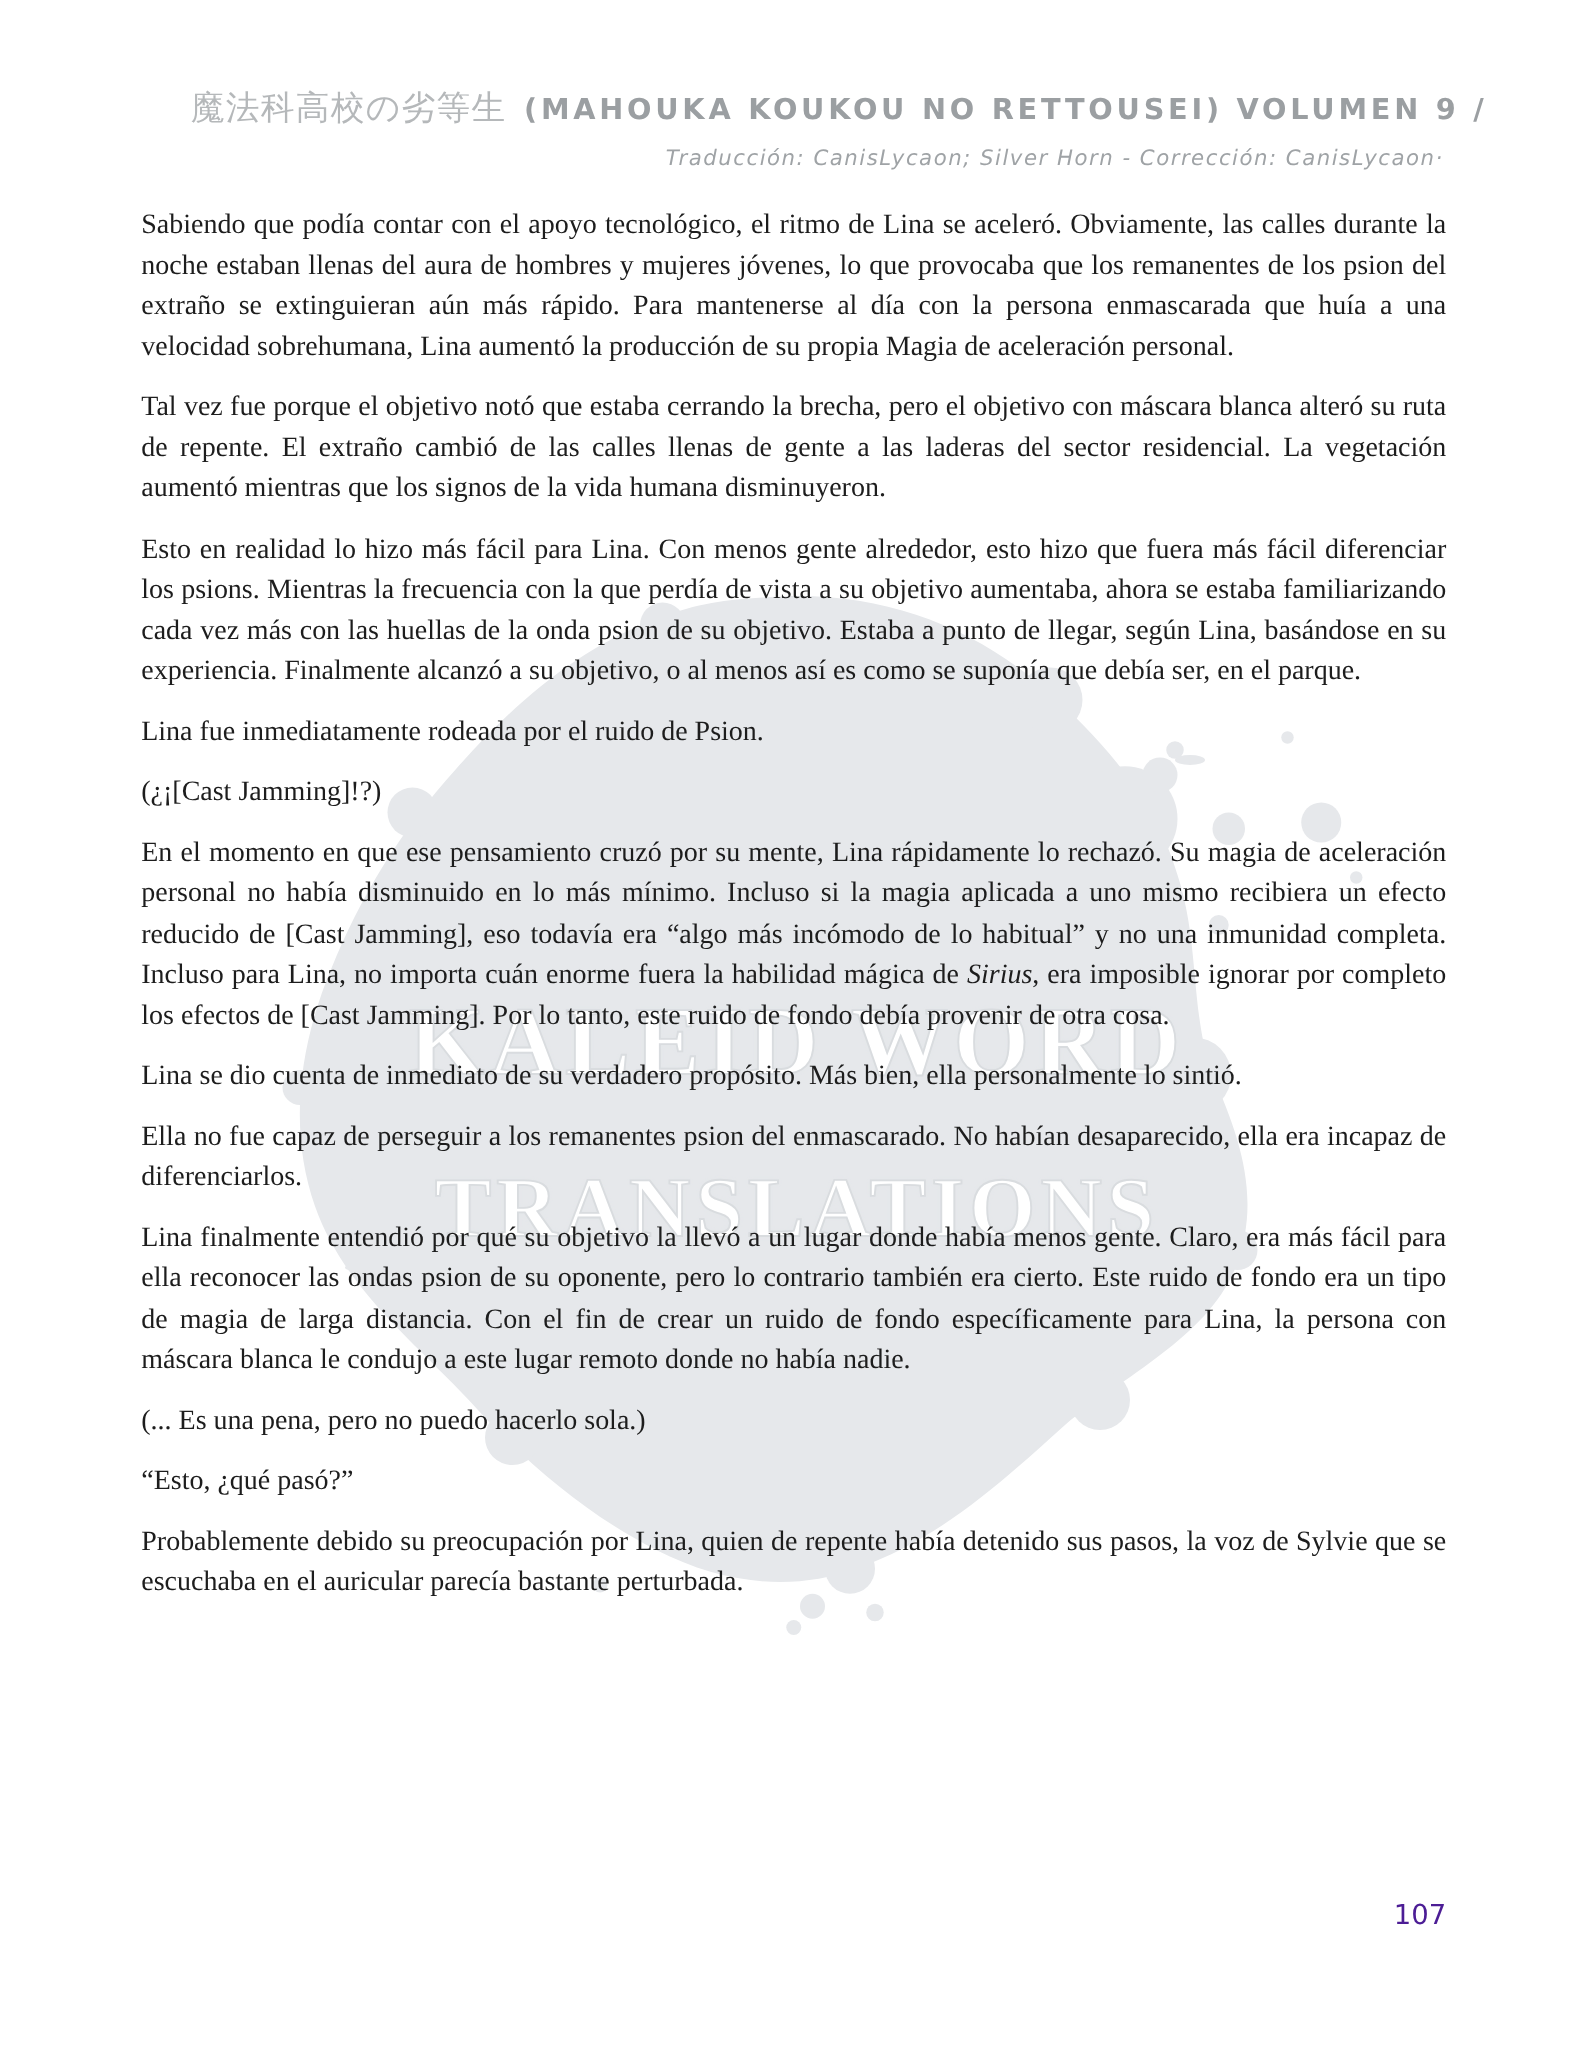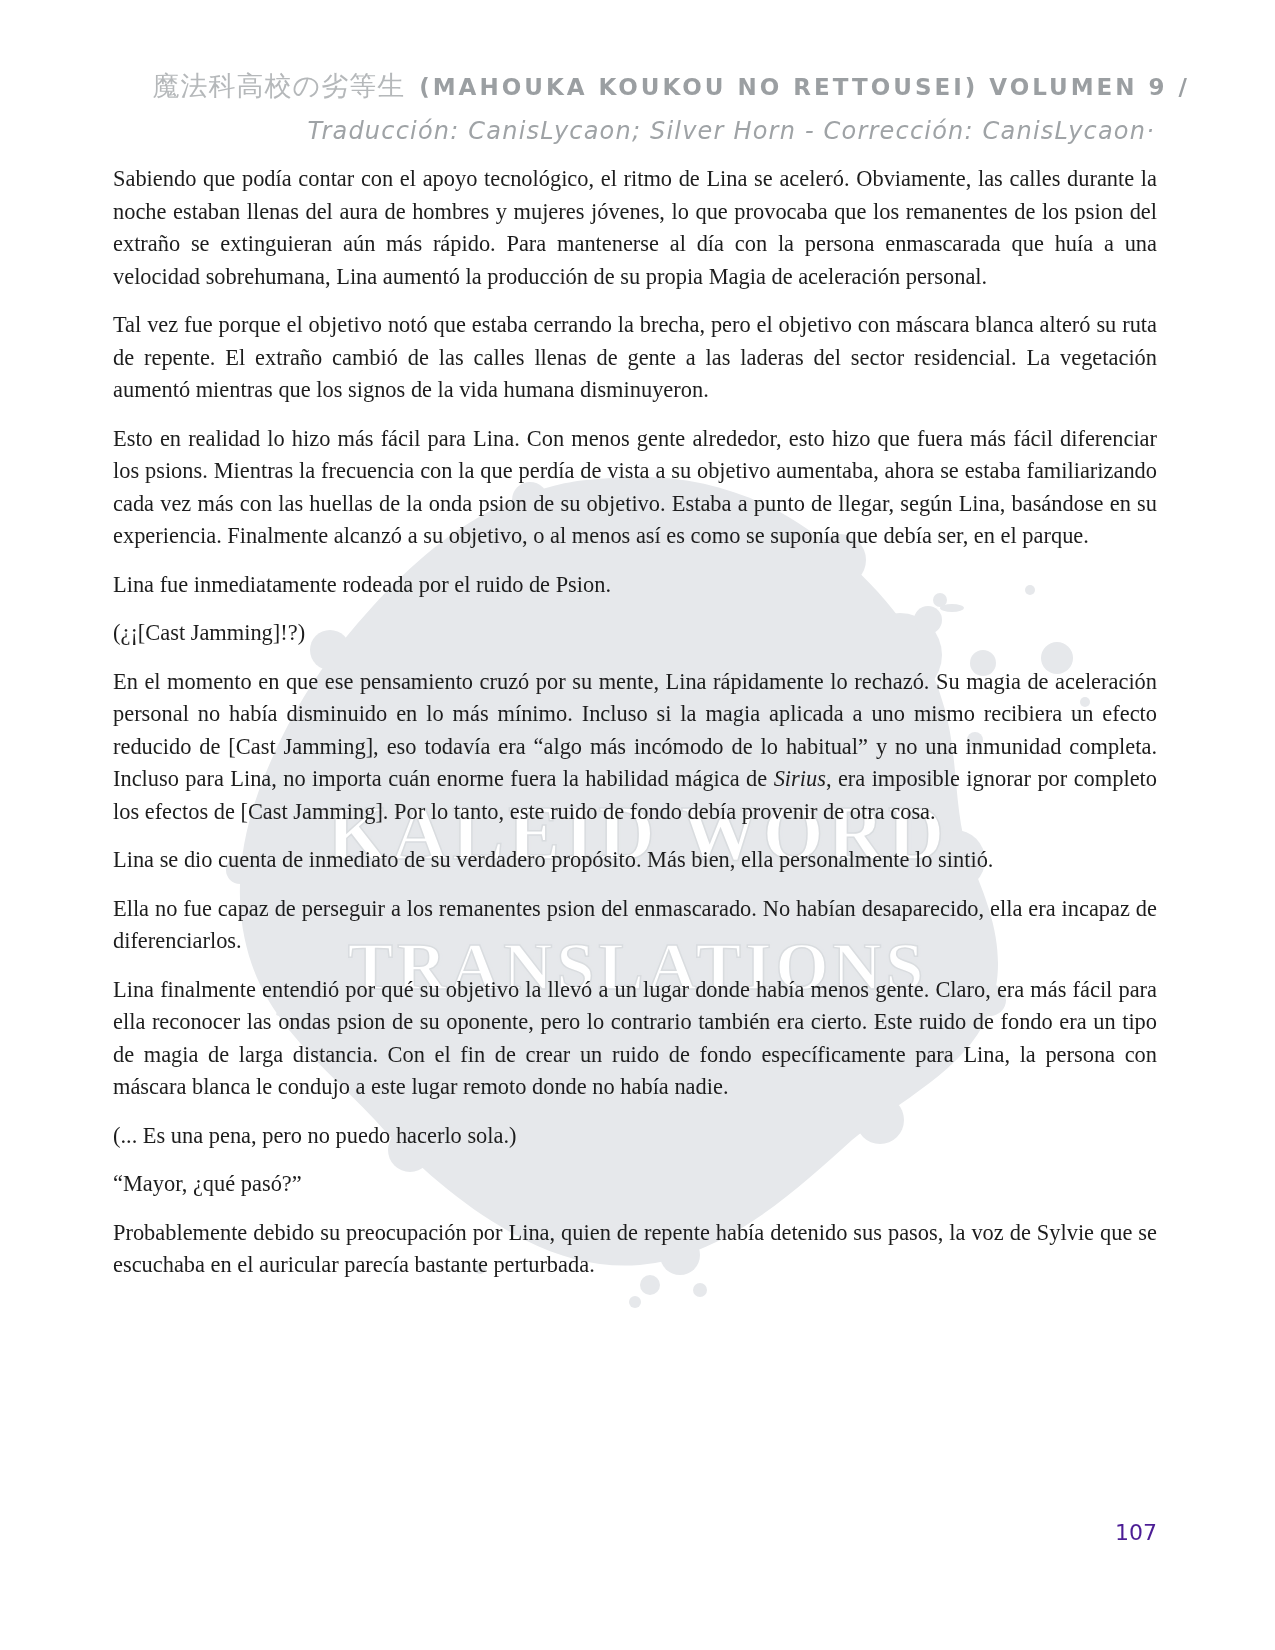--- a/index.html
+++ b/index.html
@@ -39,21 +39,21 @@
   }
   .hdr-latin{
     font-family:"DejaVu Sans","Liberation Sans",sans-serif;
     font-weight:bold;font-size:23px;color:#9b9fa2;
     letter-spacing:3px;margin-left:10px;
   }
   .hdr-credits{
     position:absolute;top:117px;left:0;right:120px;
     text-align:right;z-index:2;
     font-family:"DejaVu Sans","Liberation Sans",sans-serif;
-    font-style:italic;font-size:24px;color:#9fa3a6;
+    font-style:italic;font-size:17px;color:#9fa3a6;
     letter-spacing:1.2px;white-space:nowrap;padding-left:28px;
   }
 
   
   .doc-body{
     position:absolute;top:163px;left:113px;right:118px;z-index:2;
   }
   .doc-body p{
     margin:0 0 16px 0;
     font-size:22.4px;line-height:32.5px;
@@ -135,19 +135,19 @@
       <p><span>Sabiendo que podía contar con el apoyo tecnológico, el ritmo de Lina se aceleró. Obviamente, las calles durante la noche estaban llenas del aura de hombres y mujeres jóvenes, lo que provocaba que los remanentes de los psion del extraño se extinguieran aún más rápido. Para mantenerse al día con la persona enmascarada que huía a una velocidad sobrehumana, Lina aumentó la producción de su propia Magia de aceleración personal.</span></p>
       <p><span>Tal vez fue porque el objetivo notó que estaba cerrando la brecha, pero el objetivo con máscara blanca alteró su ruta de repente. El extraño cambió de las calles llenas de gente a las laderas del sector residencial. La vegetación aumentó mientras que los signos de la vida humana disminuyeron.</span></p>
       <p><span>Esto en realidad lo hizo más fácil para Lina. Con menos gente alrededor, esto hizo que fuera más fácil diferenciar los psions. Mientras la frecuencia con la que perdía de vista a su objetivo aumentaba, ahora se estaba familiarizando cada vez más con las huellas de la onda psion de su objetivo. Estaba a punto de llegar, según Lina, basándose en su experiencia. Finalmente alcanzó a su objetivo, o al menos así es como se suponía que debía ser, en el parque.</span></p>
       <p><span>Lina fue inmediatamente rodeada por el ruido de Psion.</span></p>
       <p><span>(¿¡[Cast Jamming]!?)</span></p>
       <p><span>En el momento en que ese pensamiento cruzó por su mente, Lina rápidamente lo rechazó. Su magia de aceleración personal no había disminuido en lo más mínimo. Incluso si la magia aplicada a uno mismo recibiera un efecto reducido de [Cast Jamming], eso todavía era “algo más incómodo de lo habitual” y no una inmunidad completa. Incluso para Lina, no importa cuán enorme fuera la habilidad mágica de </span><span class="it">Sirius</span><span>, era imposible ignorar por completo los efectos de [Cast Jamming]. Por lo tanto, este ruido de fondo debía provenir de otra cosa.</span></p>
       <p><span>Lina se dio cuenta de inmediato de su verdadero propósito. Más bien, ella personalmente lo sintió.</span></p>
       <p><span>Ella no fue capaz de perseguir a los remanentes psion del enmascarado. No habían desaparecido, ella era incapaz de diferenciarlos.</span></p>
       <p><span>Lina finalmente entendió por qué su objetivo la llevó a un lugar donde había menos gente. Claro, era más fácil para ella reconocer las ondas psion de su oponente, pero lo contrario también era cierto. Este ruido de fondo era un tipo de magia de larga distancia. Con el fin de crear un ruido de fondo específicamente para Lina, la persona con máscara blanca le condujo a este lugar remoto donde no había nadie.</span></p>
       <p><span>(... Es una pena, pero no puedo hacerlo sola.)</span></p>
-      <p><span>“Mayor, ¿qué pasó?”</span></p>
+      <p><span>“Esto, ¿qué pasó?”</span></p>
       <p><span>Probablemente debido su preocupación por Lina, quien de repente había detenido sus pasos, la voz de Sylvie que se escuchaba en el auricular parecía bastante perturbada.</span></p>
     </div>
 
   <div class="page-number">107</div>
 
 </div>
 
 </body></html>

